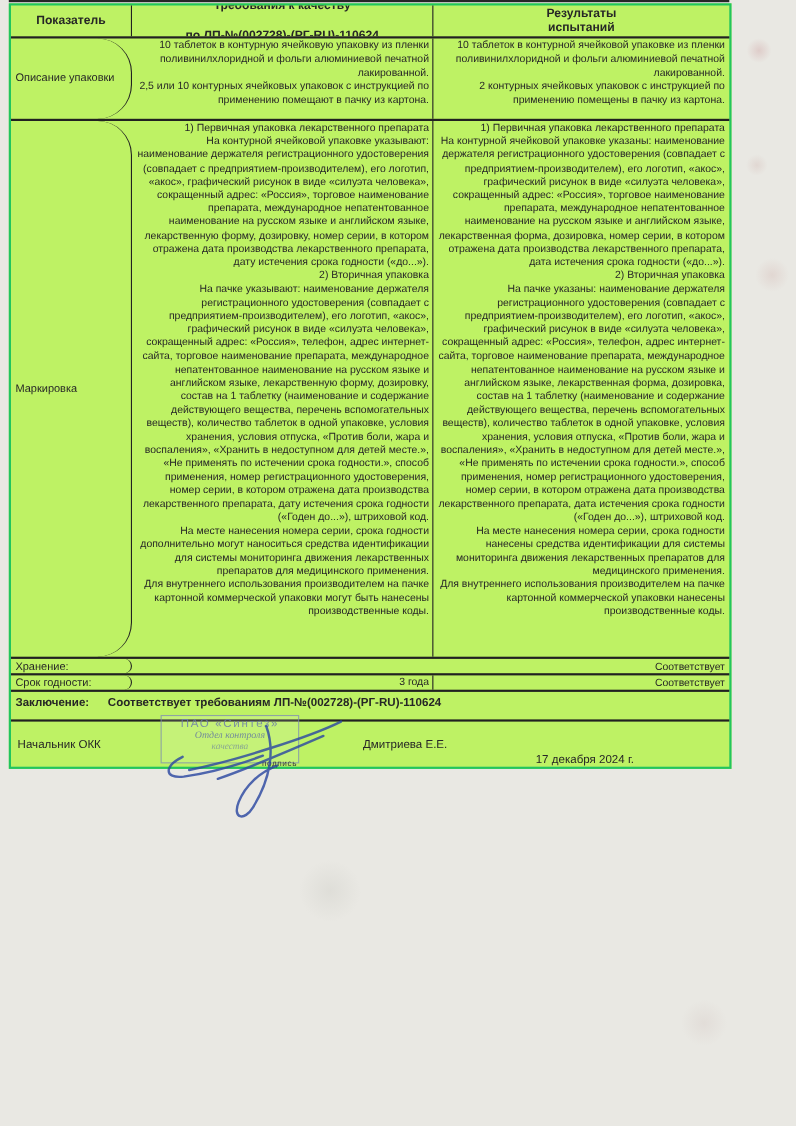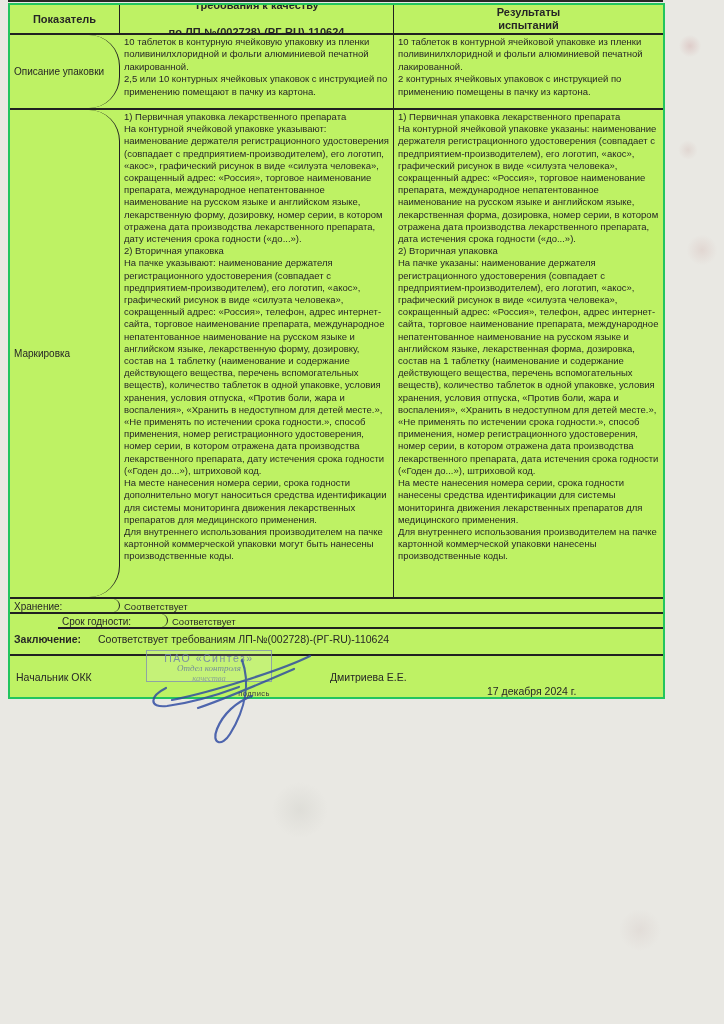--- a/index.html
+++ b/index.html
@@ -32,43 +32,43 @@
   .c1{ width:110px; border-right:1.5px solid #212121; flex:0 0 auto; }
   .c2{ width:274px; border-right:1.5px solid #212121; flex:0 0 auto;gap:14px; }
   .c3{ flex:1 1 auto; }
 
   .r-header{ height:30px; }
   .r-header .cell{ display:flex; flex-direction:column; align-items:center; justify-content:center;
                    font-weight:bold; font-size:11px; line-height:13px; text-align:center; }
   .r-pack{ height:75px; }
   .r-mark{ height:489px; }
   .r-store{ height:15px; }
-  .r-shelf{ height:15px;margin-left:48px; }
+  .r-shelf{ height:15px; }
   .r-concl{ height:27px; align-items:flex-start; }
   .r-sign{ height:41px; position:relative; }
 
   .label-cell{ display:flex; align-items:center; padding:2px 2px 2px 4px; font-size:10px; line-height:12px;border-radius:31px; }
   .label-top{ align-items:flex-start; }
-  .req-cell{ padding:1px 3px 12px 4px; font-size:9.5px; line-height:12.2px; white-space:pre-line; text-align:left; }
-  .res-cell{ padding:1px 4px 0 4px; font-size:9.5px; line-height:12.2px; white-space:pre-line; text-align:left; }
+  .req-cell{ padding:1px 3px 12px 4px; font-size:9.5px; line-height:12.2px; white-space:pre-line; text-align:right; }
+  .res-cell{ padding:1px 4px 0 4px; font-size:9.5px; line-height:12.2px; white-space:pre-line; text-align:right; }
   .r-pack .req-cell, .r-pack .res-cell{ line-height:12.4px; }
   .r-store .req-cell{ line-height:11.5px; }
   .r-store .res-cell, .r-shelf .res-cell{ padding-top:2px; }
 
   .concl-row{ padding:4px 4px 0 4px; font-size:10.5px; line-height:13px; display:block; width:100%; }
   .concl-label{ font-weight:bold; display:inline-block; margin-right:14px; }
-  .concl-text{ display:inline; }
+  .concl-text{ display:inline;font-weight:bold; }
 
   .sign-pos{ position:absolute; left:6px;  top:15px; font-size:10.5px; }
   .sign-name{ position:absolute; left:320px; top:15px; font-size:10.5px; }
   .sign-date{ position:absolute; left:477px; top:29px; font-size:10.5px; }
   .sign-caption{ position:absolute; left:140px; top:33px; width:120px; text-align:right; font-size:7.5px; letter-spacing:.5px; color:#3a3a3a; }
 
   .stamp{
-    position:absolute; left:136px; top:-6px; width:126px; height:32px;
+    position:absolute; left:136px; top:-6px; width:126px; height:44px;
     border:1.5px solid rgba(124,139,176,.75);
     display:flex; flex-direction:column; align-items:center; justify-content:flex-start;
     padding-top:1px;
     background:rgba(243,242,238,.15);
   }
   .stamp-l1{ font-size:10.5px; letter-spacing:1.5px; color:rgba(110,126,168,.85); white-space:nowrap; }
   .stamp-l2{ font-family:"Liberation Serif","DejaVu Serif",serif; font-style:italic; font-size:9px; color:rgba(96,115,163,.8); line-height:9.5px; }
   .stamp-l3{ font-family:"Liberation Serif","DejaVu Serif",serif; font-style:italic; font-size:8.5px; color:rgba(96,115,163,.6); line-height:9px; }
 
   .signature-svg{ position:absolute; left:140px; top:646px; pointer-events:none; }
@@ -118,20 +118,21 @@
 Для внутреннего использования производителем на пачке картонной коммерческой упаковки  нанесены производственные коды.</div>
   </div>
 
   <div class="trow r-store">
     <div class="cell c1 label-cell label-top">Хранение:</div>
     <div class="cell c3 res-cell">Соответствует</div>
   </div>
 
   <div class="trow r-shelf">
     <div class="cell c1 label-cell label-top">Срок годности:</div>
+    <div class="cell c2 req-cell">3 года</div>
     <div class="cell c3 res-cell">Соответствует</div>
   </div>
 
   <div class="trow r-concl">
     <div class="concl-row">
       <span class="concl-label">Заключение:</span>
       <span class="concl-text">Соответствует  требованиям ЛП-№(002728)-(РГ-RU)-110624</span>
     </div>
   </div>
 

